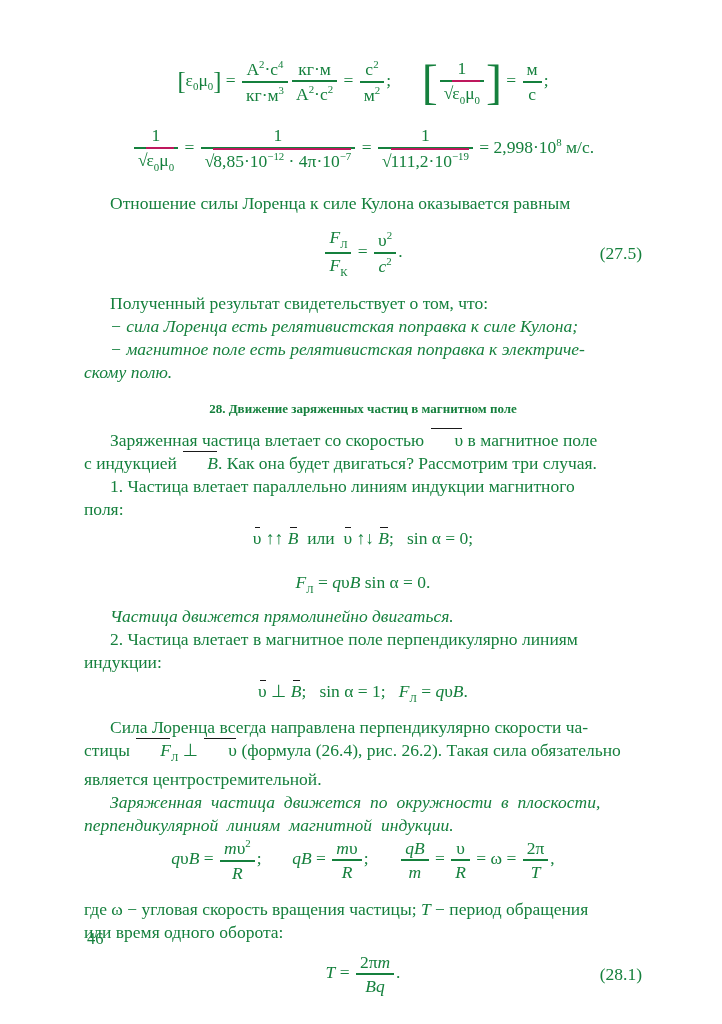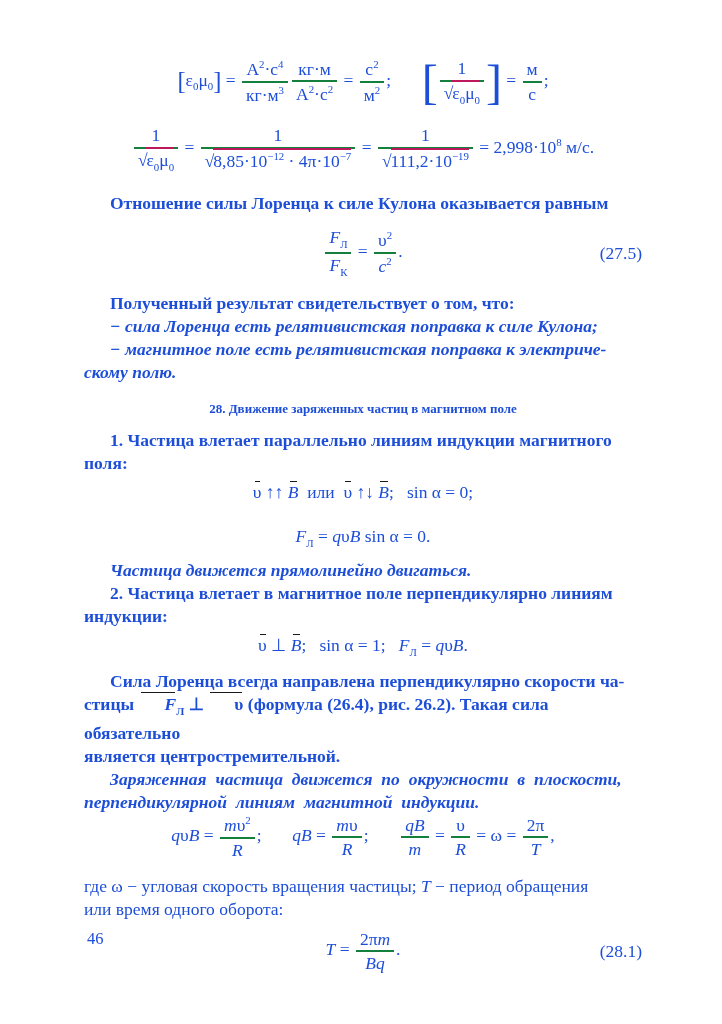--- a/index.html
+++ b/index.html
@@ -1,26 +1,26 @@
 <!DOCTYPE html>
 <html><head>
 <meta charset="utf-8">
 <style>
   html,body { margin:0; padding:0; background:#ffffff; }
   .page {
     position:relative; width:722px; height:1024px;
-    background:#ffffff; color:#1d4ed8; overflow:hidden;
+    background:#ffffff; color:#15803d; overflow:hidden;
     font-family:"Liberation Serif", serif;
   }
   .content {
     position:absolute; left:84px; top:54px; width:558px;
     font-size:17.5px; line-height:23px;
   }
   p { margin:0; }
-  .ind { text-indent:26px;font-weight:bold; }
+  .ind { text-indent:26px; }
   .it  { font-style:italic; }
   .spread { word-spacing:4.5px; }
   h2 {
     font-size:13px; font-weight:bold; text-align:center;
     margin:13px 0 9px 0; line-height:23px;
   }
   .eq { text-align:center; line-height:1.15; }
   .eq-units   { margin:4px 0 20px 0; }
   .eq-speed   { margin:0 0 20px 0; }
   .eqrow { position:relative; text-align:center; line-height:1.15; }
@@ -67,20 +67,21 @@
     </div>
 
     <p class="ind">Полученный результат свидетельствует о том, что:</p>
 
     <p class="ind it">− сила Лоренца есть релятивистская поправка к силе Кулона;</p>
 
     <p class="ind it">− магнитное поле есть релятивистская поправка к электриче-<br>скому полю.</p>
 
     <h2>28. Движение заряженных частиц в магнитном поле</h2>
 
+    <p class="ind">Заряженная частица влетает со скоростью <vec>υ</vec> в магнитное поле<br>с индукцией <vec><i>B</i></vec>. Как она будет двигаться? Рассмотрим три случая.</p>
 
     <p class="ind">1. Частица влетает параллельно линиям индукции магнитного<br>поля:</p>
 
     <div class="eq eq-par"><vec>υ</vec> ↑↑ <vec><i>B</i></vec>&nbsp; или &nbsp;<vec>υ</vec> ↑↓ <vec><i>B</i></vec>;&nbsp;&nbsp; sin α = 0;</div>
 
     <div class="eq eq-fz"><i>F</i><sub>Л</sub> = <i>q</i>υ<i>B</i> sin α = 0.</div>
 
     <p class="ind it">Частица движется прямолинейно двигаться.</p>
 
     <p class="ind">2. Частица влетает в магнитное поле перпендикулярно линиям<br>индукции:</p>

